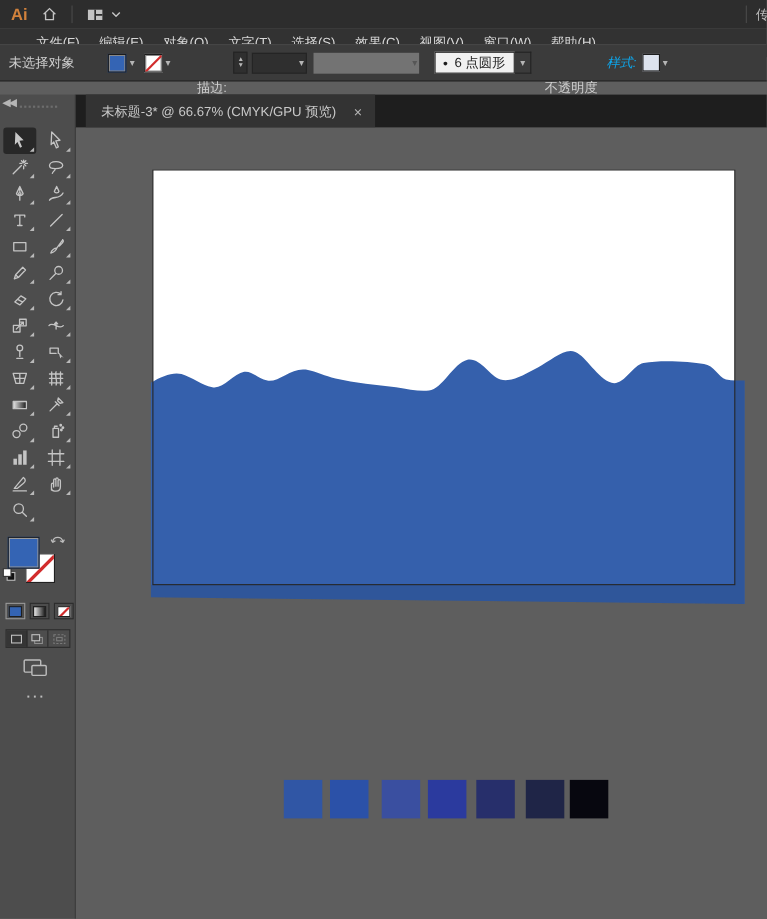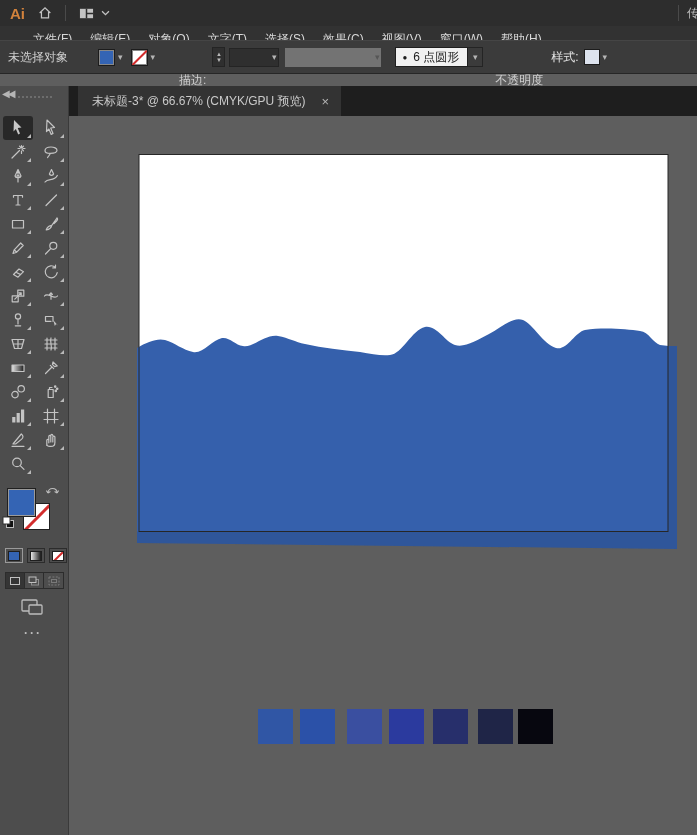--- a/index.html
+++ b/index.html
@@ -20,21 +20,21 @@
   .menubar { position:absolute; left:0; top:26px; width:697px; height:26px; background:#323232;
              display:flex; align-items:center; padding-left:24px; }
   .menu-item { padding:4px 9px; color:#d8d8d8; cursor:default; white-space:nowrap; }
 
   
   .controlbar { position:absolute; left:0; top:40px; width:697px; height:34px; background:#3b3b3b;
                 border-top:1px solid #454545; border-bottom:1px solid #262626;
                 display:flex; align-items:center; }
   .cb-label { color:#cfcfcf; white-space:nowrap; }
   .dotted-u { border-bottom:1px dotted #9a9a9a; padding-bottom:1px;margin-top:48px; }
-  .grayed { color:#e5e5e5; }
+  .grayed { color:#0ea5e9;font-style:italic; }
   .swatch-box { width:17px; height:17px; border:1px solid #1c1c1c; box-shadow:inset 0 0 0 1px #888; position:relative; }
   .chev { color:#b5b5b5; font-size:9px; margin:0 2px 0 3px; }
   .none-diag { position:absolute; inset:0; overflow:hidden; }
   .none-diag::after { content:""; position:absolute; left:-3px; right:-3px; top:50%; height:2px;
                       background:#d22c2c; transform:rotate(-45deg); }
   .stepper { width:13px; height:20px; background:#2f2f2f; border:1px solid #242424; display:flex;
              flex-direction:column; align-items:center; justify-content:center; color:#b9b9b9; font-size:6px; line-height:6px; }
   .dd-dark { width:50px; height:19px; background:#2f2f2f; border:1px solid #242424; display:flex;
              align-items:center; justify-content:flex-end; }
   .dd-disabled { width:96px; height:19px; background:#737373; display:flex; align-items:center;

